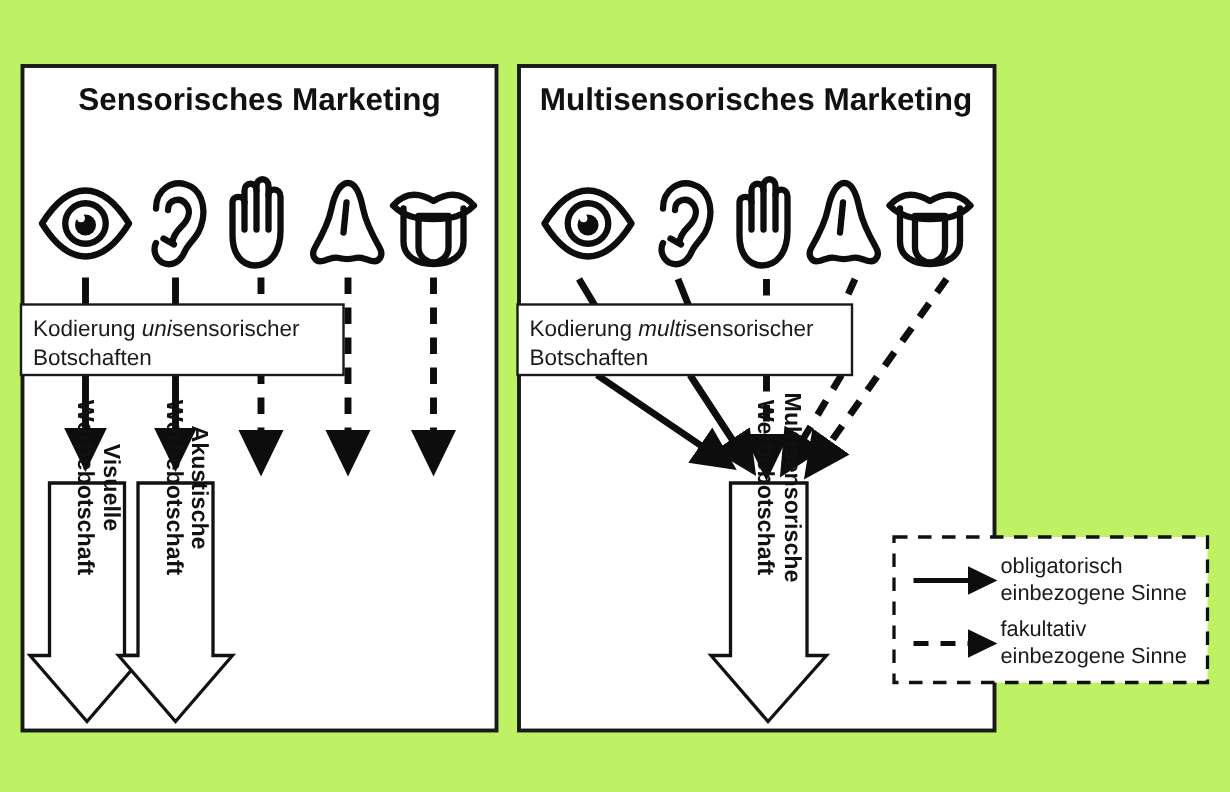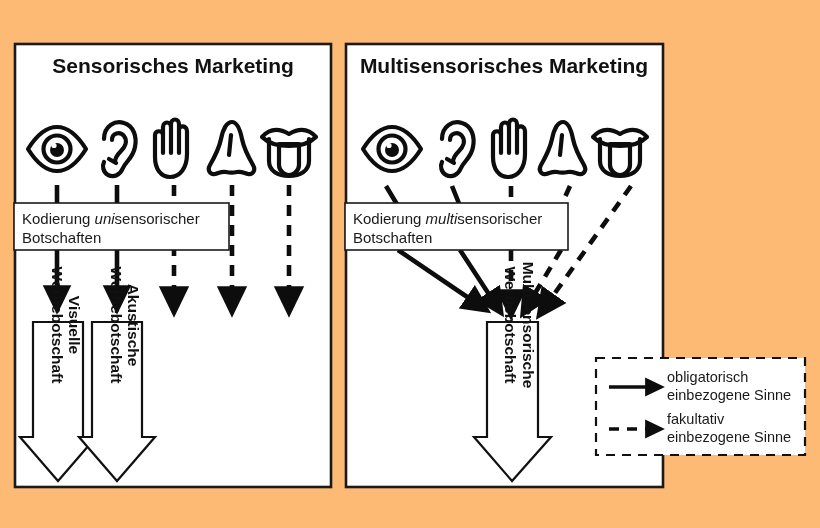--- a/index.html
+++ b/index.html
@@ -4,21 +4,21 @@
 <style>
   html, body {
     margin: 0;
     padding: 0;
     background: #f4f4f4;
   }
   #stage {
     position: relative;
     width: 820px;
     height: 528px;
-    background: #fdba74;
+    background: #bef264;
     font-family: "Liberation Sans", sans-serif;
     overflow: hidden;
   }
   svg#canvas {
     position: absolute;
     left: 0;
     top: 0;
     width: 820px;
     height: 528px;
   }

